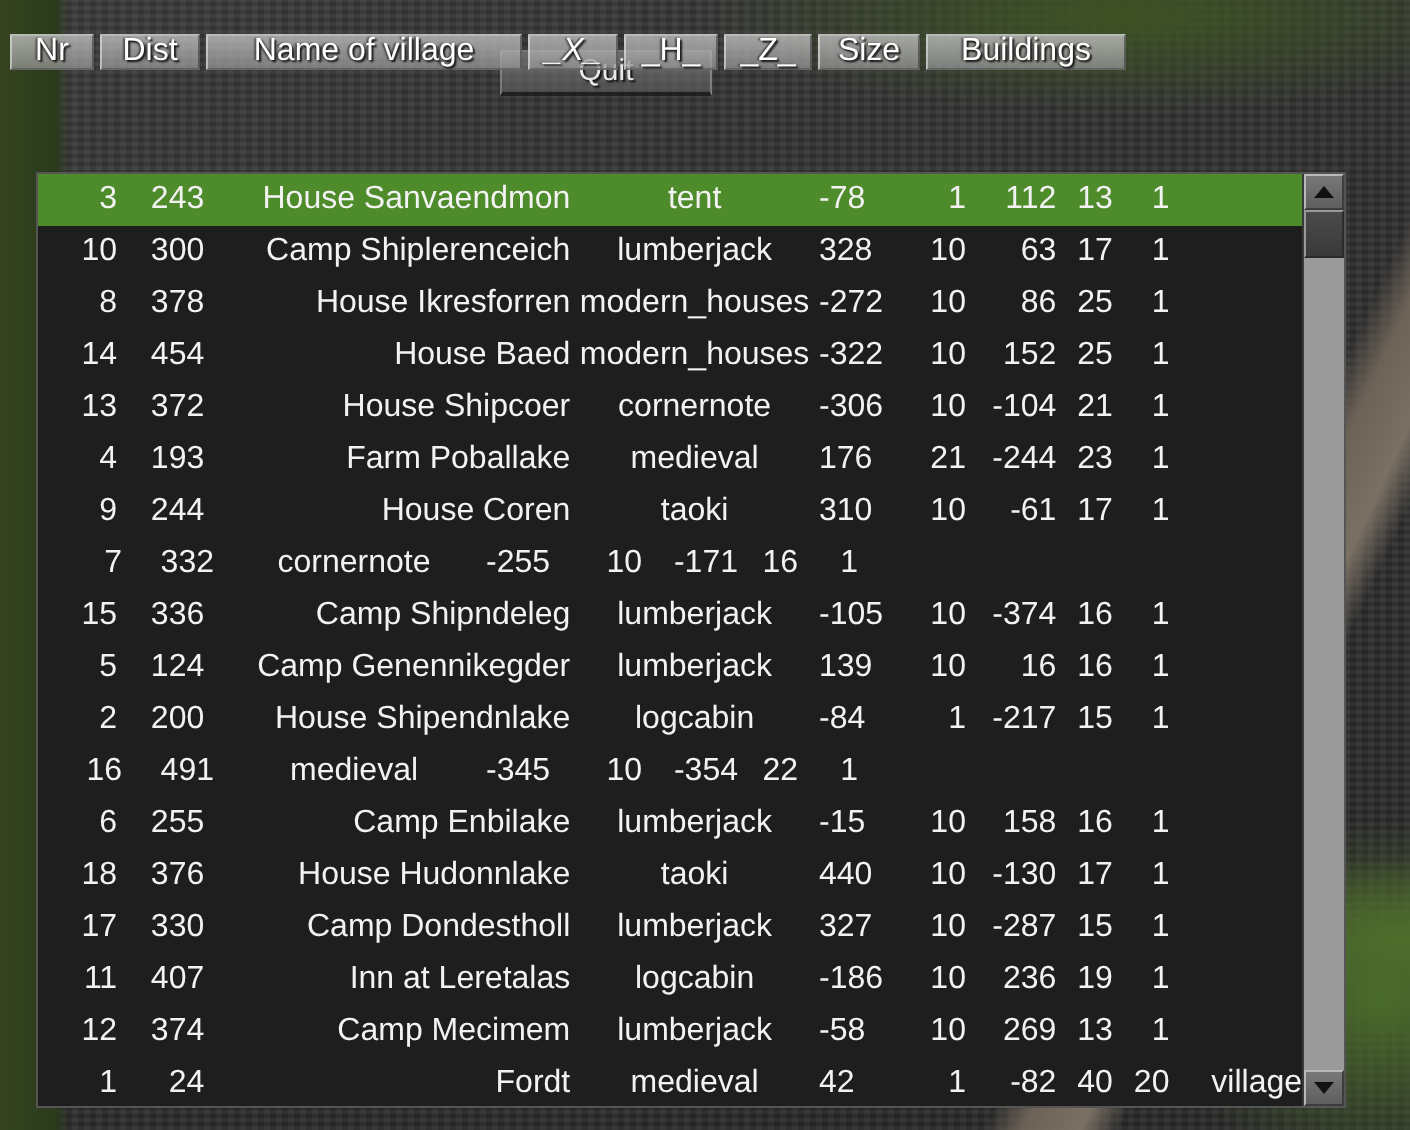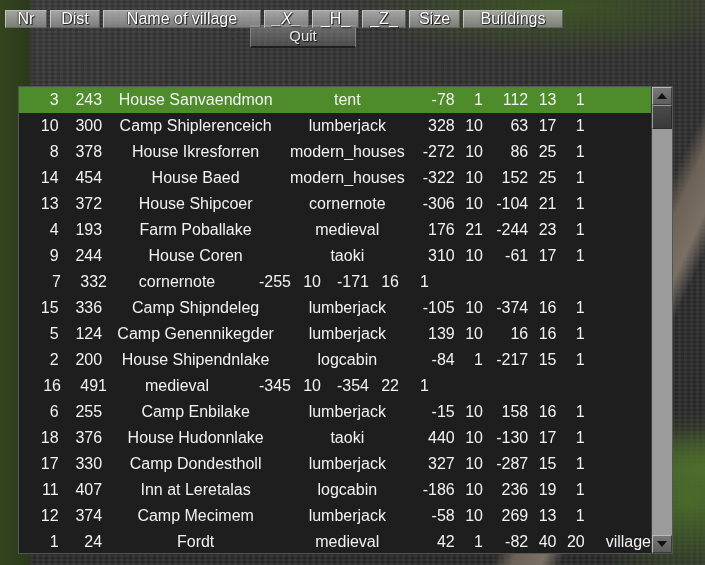--- a/index.html
+++ b/index.html
@@ -50,21 +50,21 @@
     pointer-events: none;
   }
 
   
   #header-bar {
     position: absolute;
     left: 5px;
     top: 10px;
     height: 31px;
     display: flex;
-    align-items: flex-start;
+    align-items: center;
     gap: 3px;
     z-index: 5;
   }
   .hdr-btn {
     background: linear-gradient(180deg, rgba(190,190,190,0.80), rgba(150,150,150,0.72));
     border: 1px solid rgba(235,235,235,0.55);
     border-right-color: rgba(60,60,60,0.6);
     border-bottom-color: rgba(60,60,60,0.6);
     color: #ffffff;
     font-size: 16px;
@@ -144,23 +144,23 @@
     background: #4e8b2b;
   }
   .cell {
     box-sizing: border-box;
     white-space: nowrap;
     overflow: hidden;
     line-height: 1;
   }
   .c-nr    { width: 46px;  text-align: right; padding-right: 4px; }
   .c-dist  { width: 46px;  text-align: right; padding-right: 4px; }
-  .c-name  { width: 190px; text-align: center; }
+  .c-name  { width: 190px; text-align: right; }
   .c-type  { width: 132px; text-align: center; }
-  .c-x     { width: 48px;  text-align: right; }
+  .c-x     { width: 48px;  }
   .c-h     { width: 30px;  text-align: right; }
   .c-z     { width: 48px;  text-align: right; }
   .c-size  { width: 30px;  text-align: right; }
   .c-build { width: 30px;  text-align: right; }
   .c-extra { width: 70px;  text-align: right; padding-left: 6px; }
 
   
   #scrollbar {
     width: 21px;
     flex: 0 0 21px;

